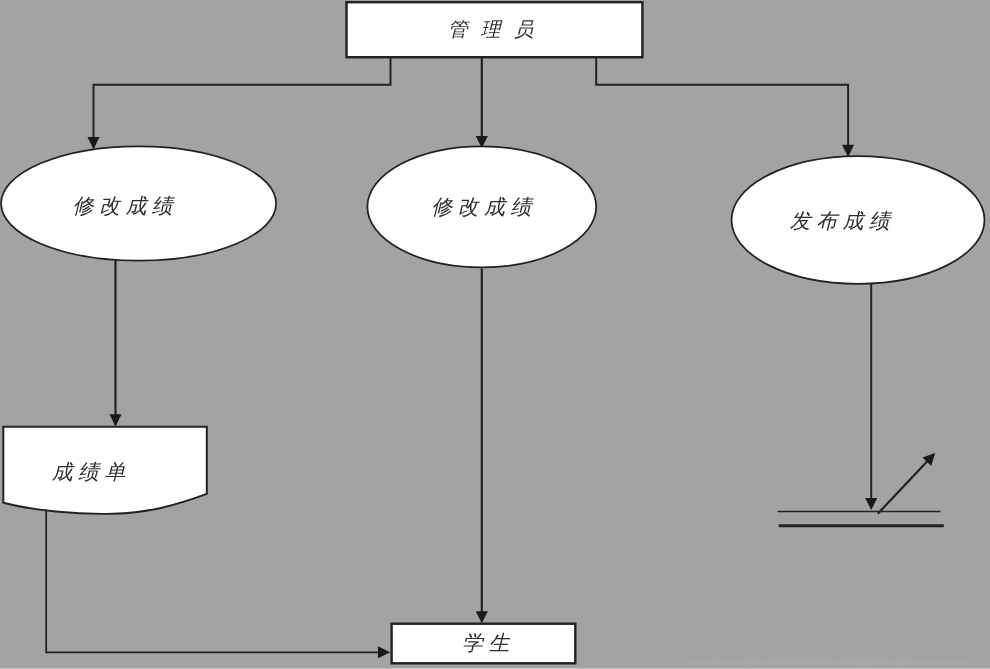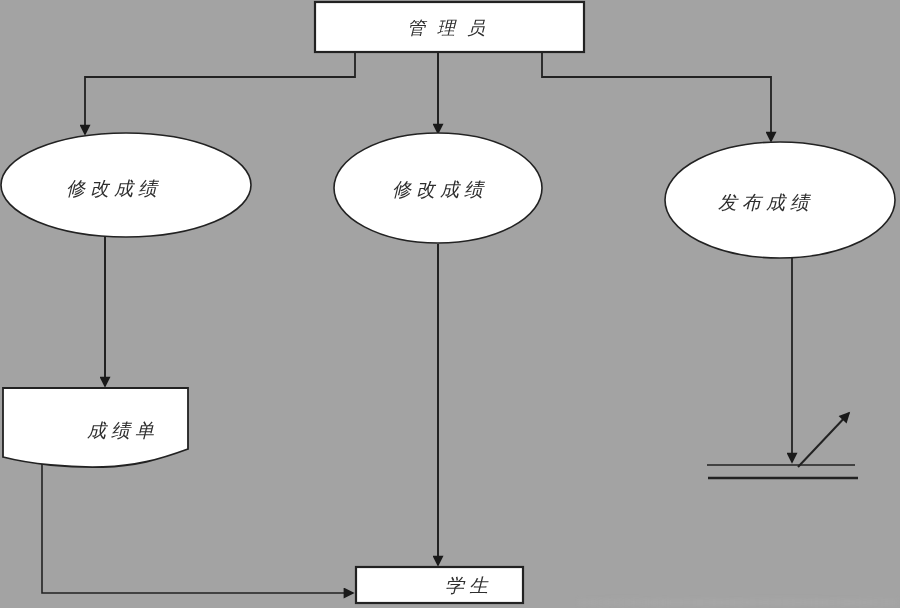--- a/index.html
+++ b/index.html
@@ -77,17 +77,17 @@
     <rect x="356" y="567" width="167" height="36" fill="#ffffff" stroke-width="2.2"></rect>
 
     <line x1="707" y1="465" x2="855" y2="465" stroke-width="1.4"></line>
     <line x1="708" y1="478" x2="858" y2="478" stroke-width="2.6"></line>
   </svg>
 
   <div class="node-label label-admin" style="left:452px; top:28px;">管理员</div>
   <div class="node-label label-usecase" style="left:114px; top:188px;">修改成绩</div>
   <div class="node-label label-usecase" style="left:440px; top:189px;">修改成绩</div>
   <div class="node-label label-usecase" style="left:766px; top:202px;">发布成绩</div>
-  <div class="node-label label-report" style="left:83px; top:430px;margin-left:40px;">成绩单</div>
-  <div class="node-label label-student" style="left:444px; top:585px;margin-left:25px;">学生</div>
+  <div class="node-label label-report" style="left:83px; top:430px;">成绩单</div>
+  <div class="node-label label-student" style="left:444px; top:585px;">学生</div>
 
   <div class="smudge"></div>
 </div>
 
 </body></html>

